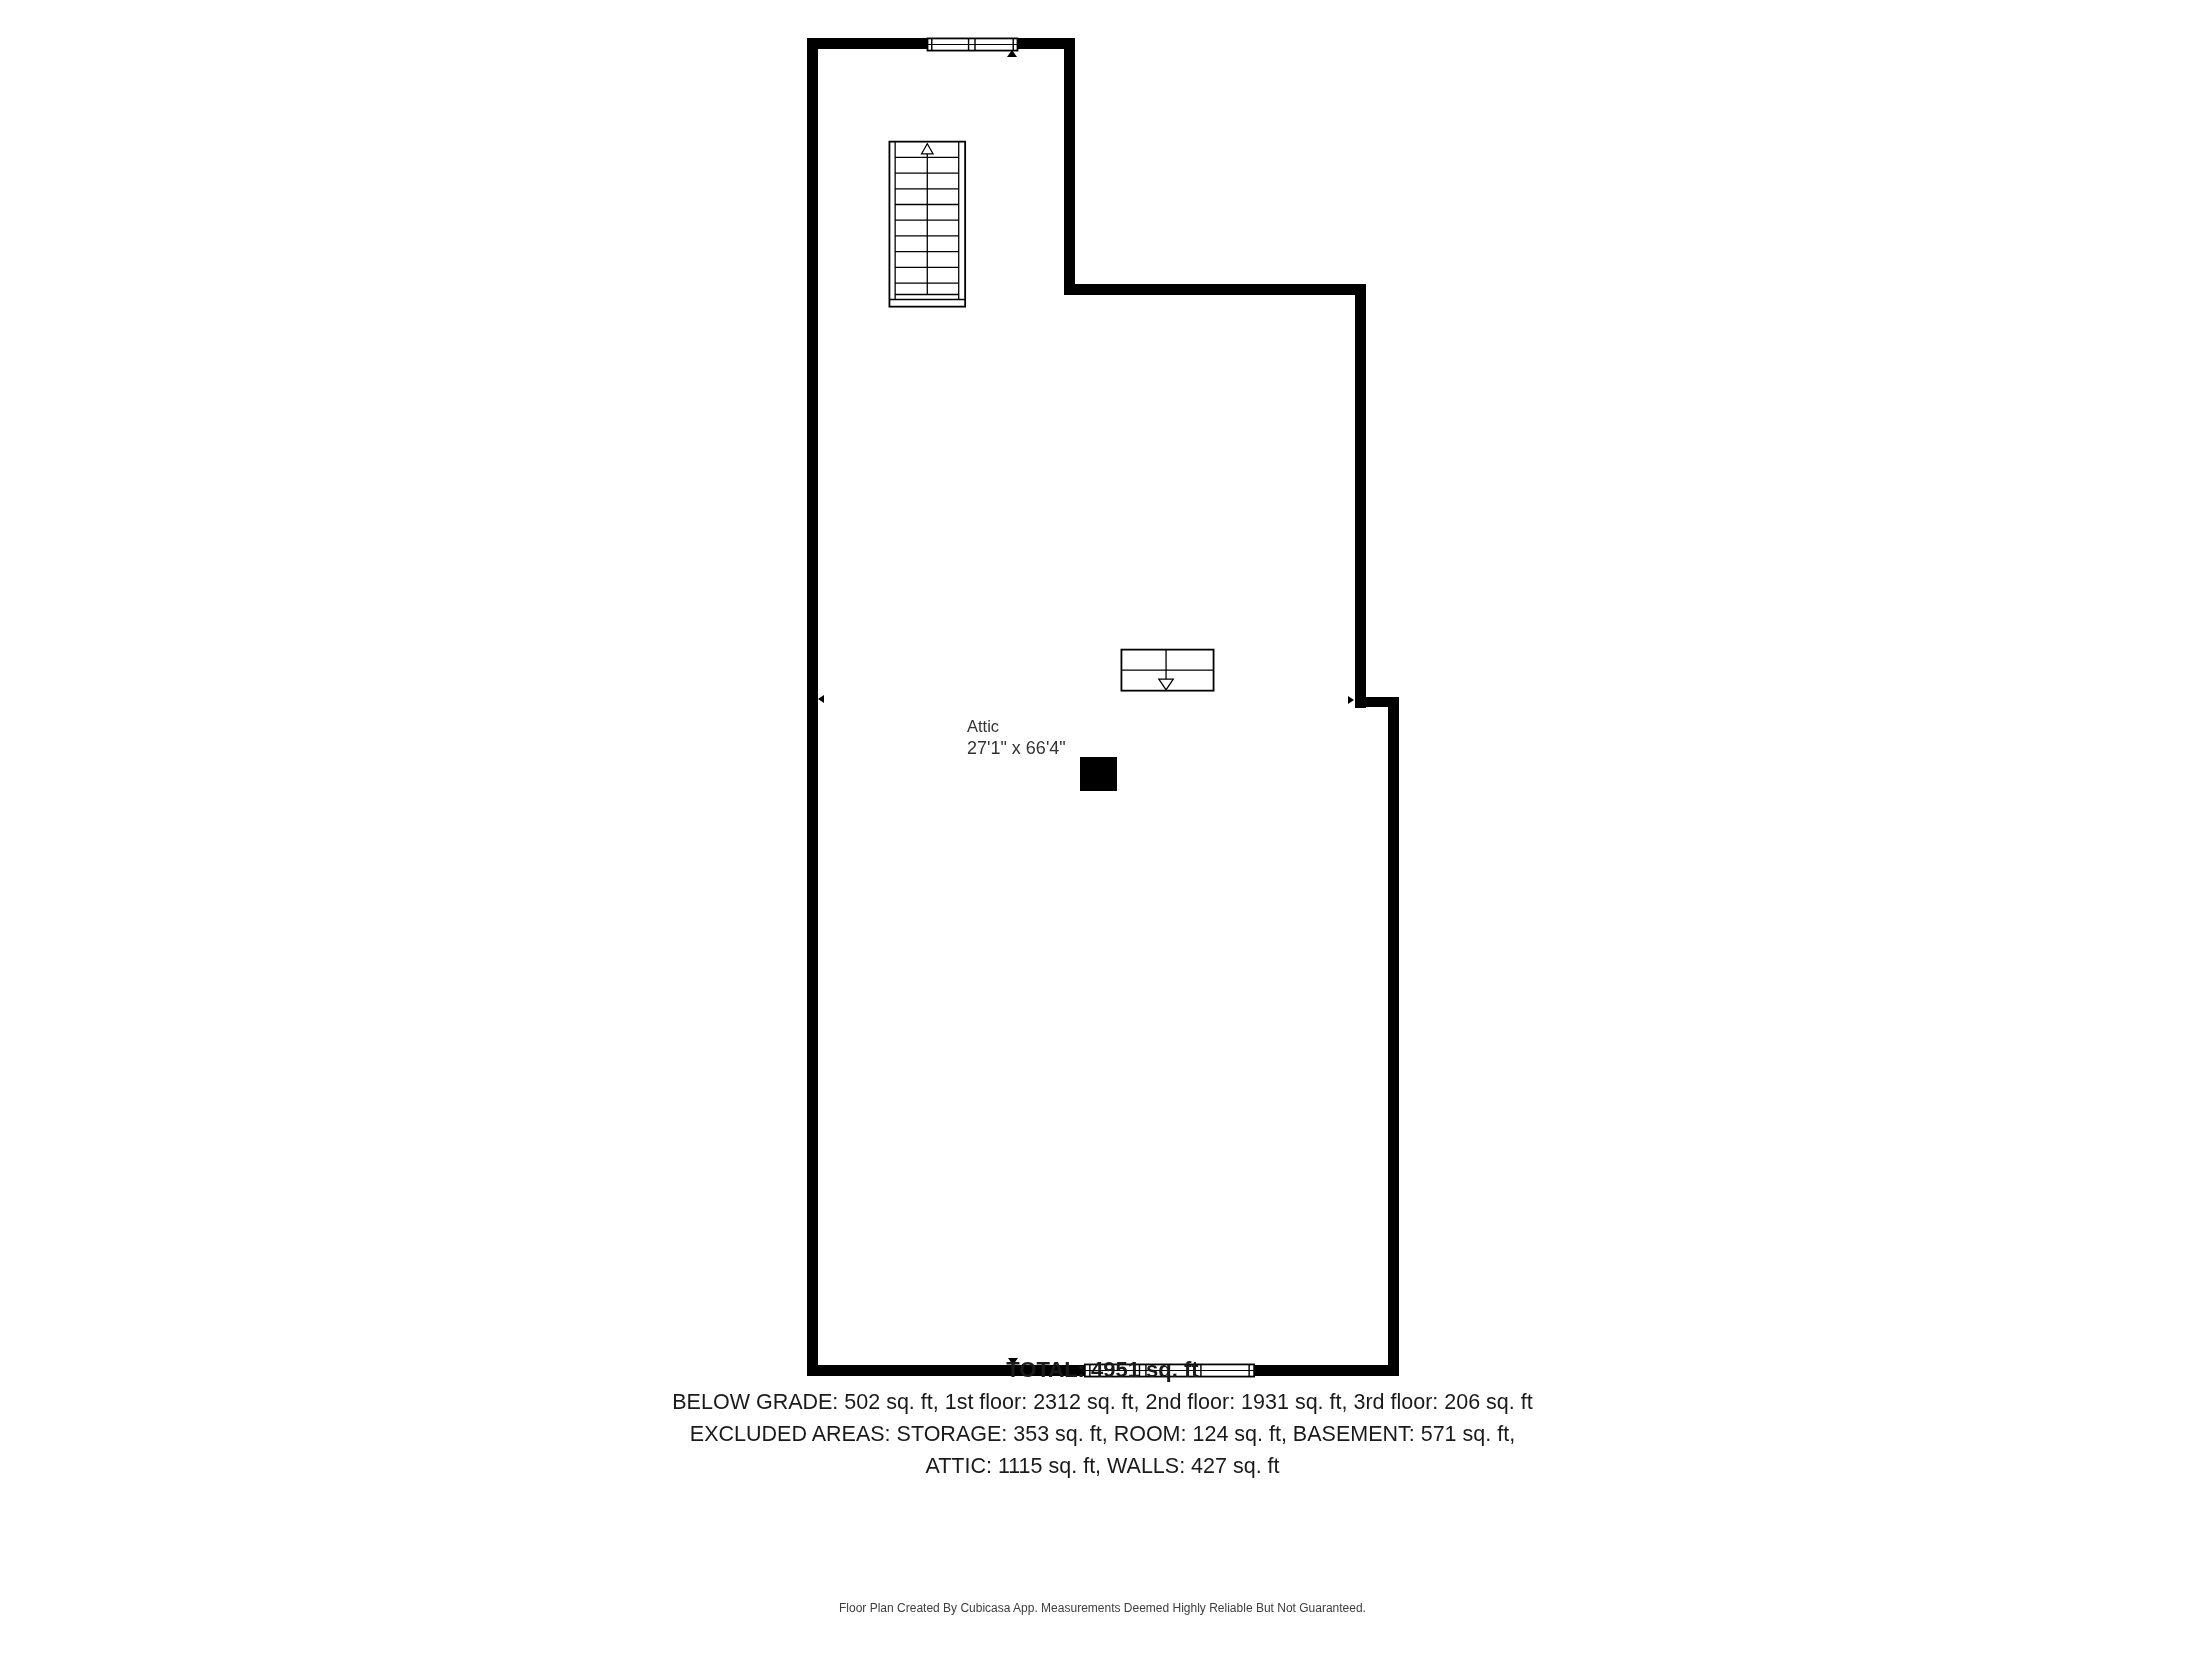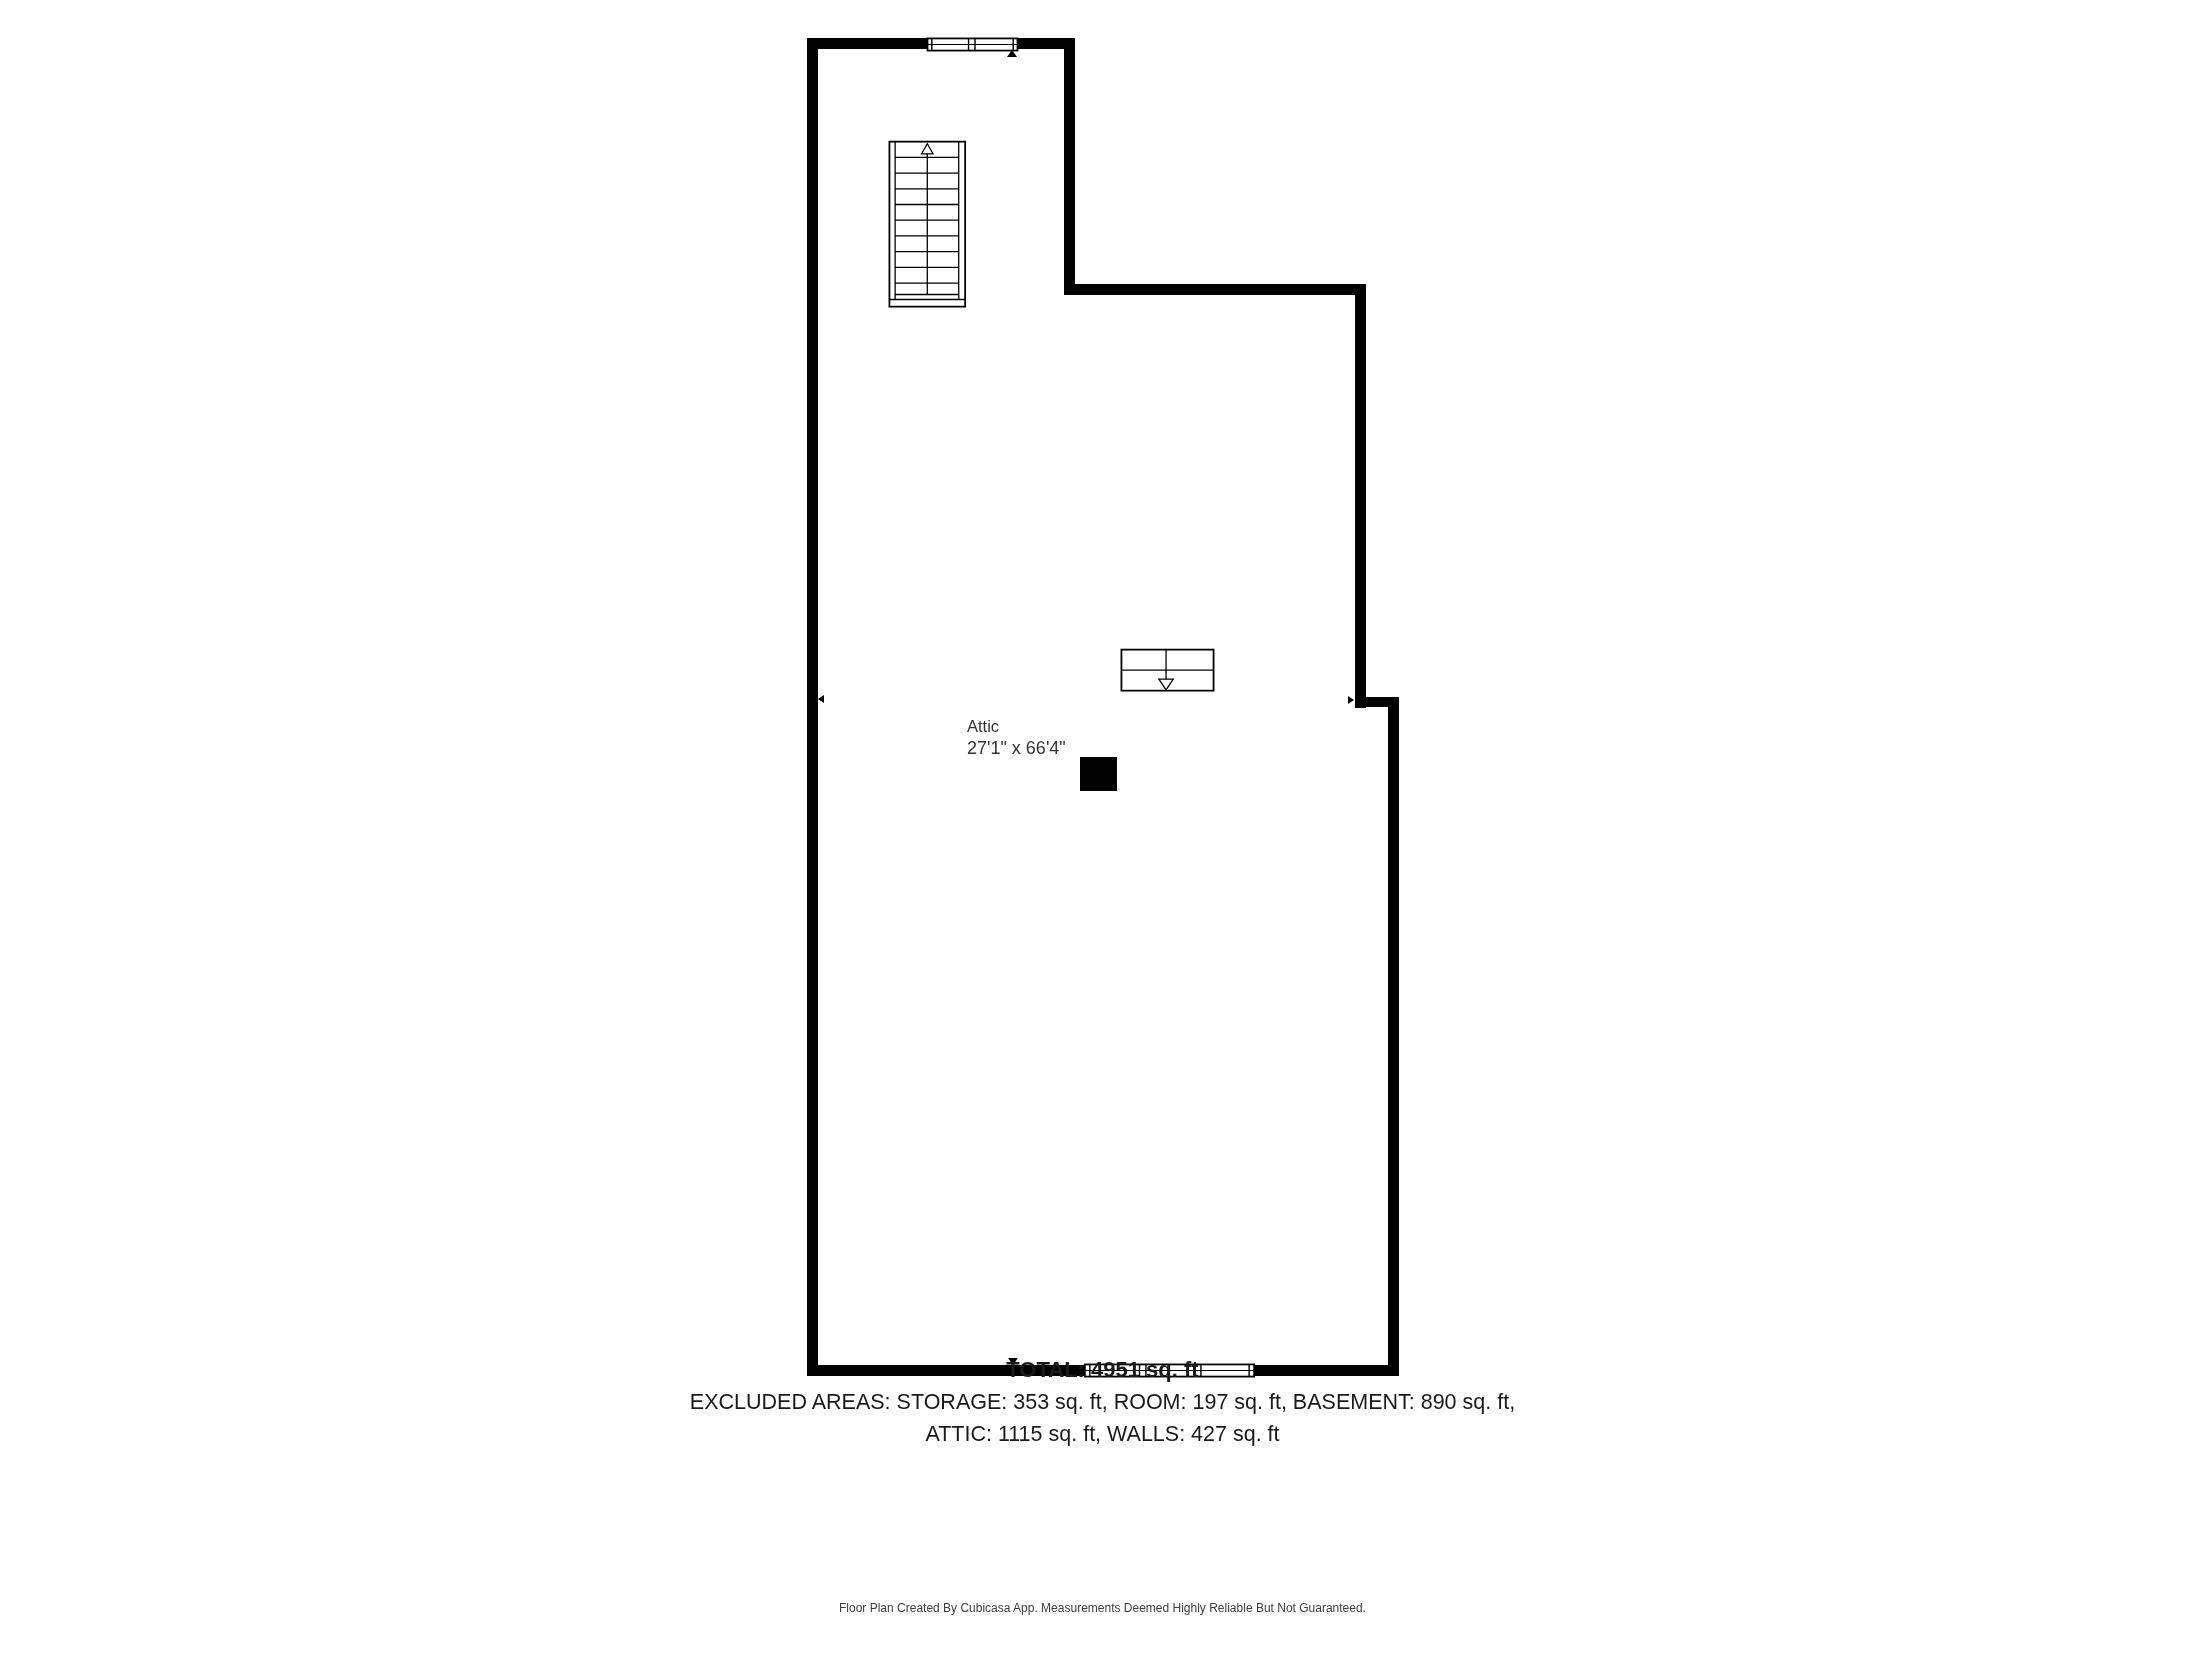--- a/index.html
+++ b/index.html
@@ -119,20 +119,21 @@
   <div class="tri tri-left" style="left:818px;top:695px;"></div>
   <div class="tri tri-right" style="left:1348px;top:696px;"></div>
 
   <div class="room-label">
     <div class="room-name">Attic</div>
     <div class="room-dims">27'1" x 66'4"</div>
   </div>
 
   <div class="summary">
     <div class="summary-total">TOTAL: 4951 sq. ft</div>
-    <div class="summary-line">EXCLUDED AREAS: STORAGE: 353 sq. ft, ROOM: 197 sq. ft, BASEMENT: 890 sq. ft,</div>
+    <div class="summary-line">BELOW GRADE: 502 sq. ft, 1st floor: 2312 sq. ft, 2nd floor: 1931 sq. ft, 3rd floor: 206 sq. ft</div>
+    <div class="summary-line">EXCLUDED AREAS: STORAGE: 353 sq. ft, ROOM: 124 sq. ft, BASEMENT: 571 sq. ft,</div>
     <div class="summary-line">ATTIC: 1115 sq. ft, WALLS: 427 sq. ft</div>
   </div>
 
   <div class="footer-note">Floor Plan Created By Cubicasa App. Measurements Deemed Highly Reliable But Not Guaranteed.</div>
 
 </div>
 
 
 </body></html>

